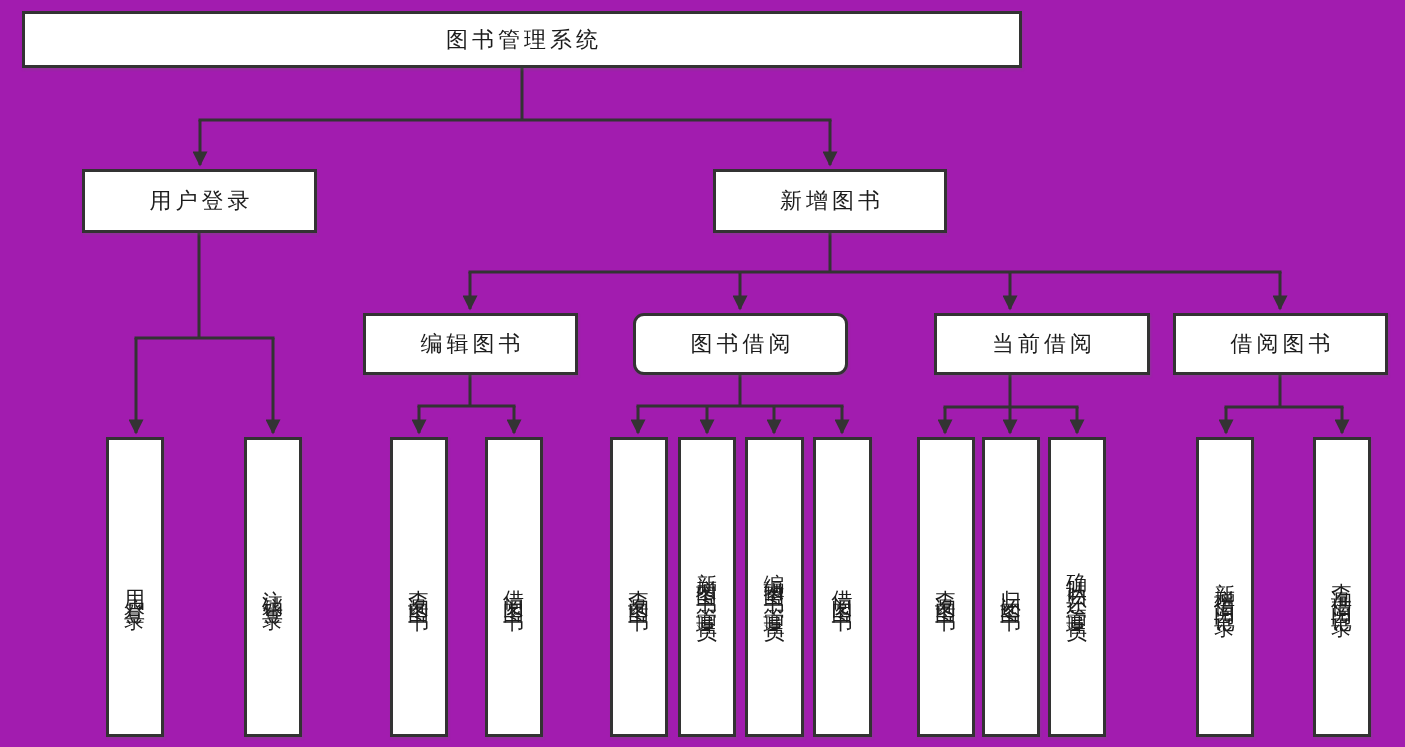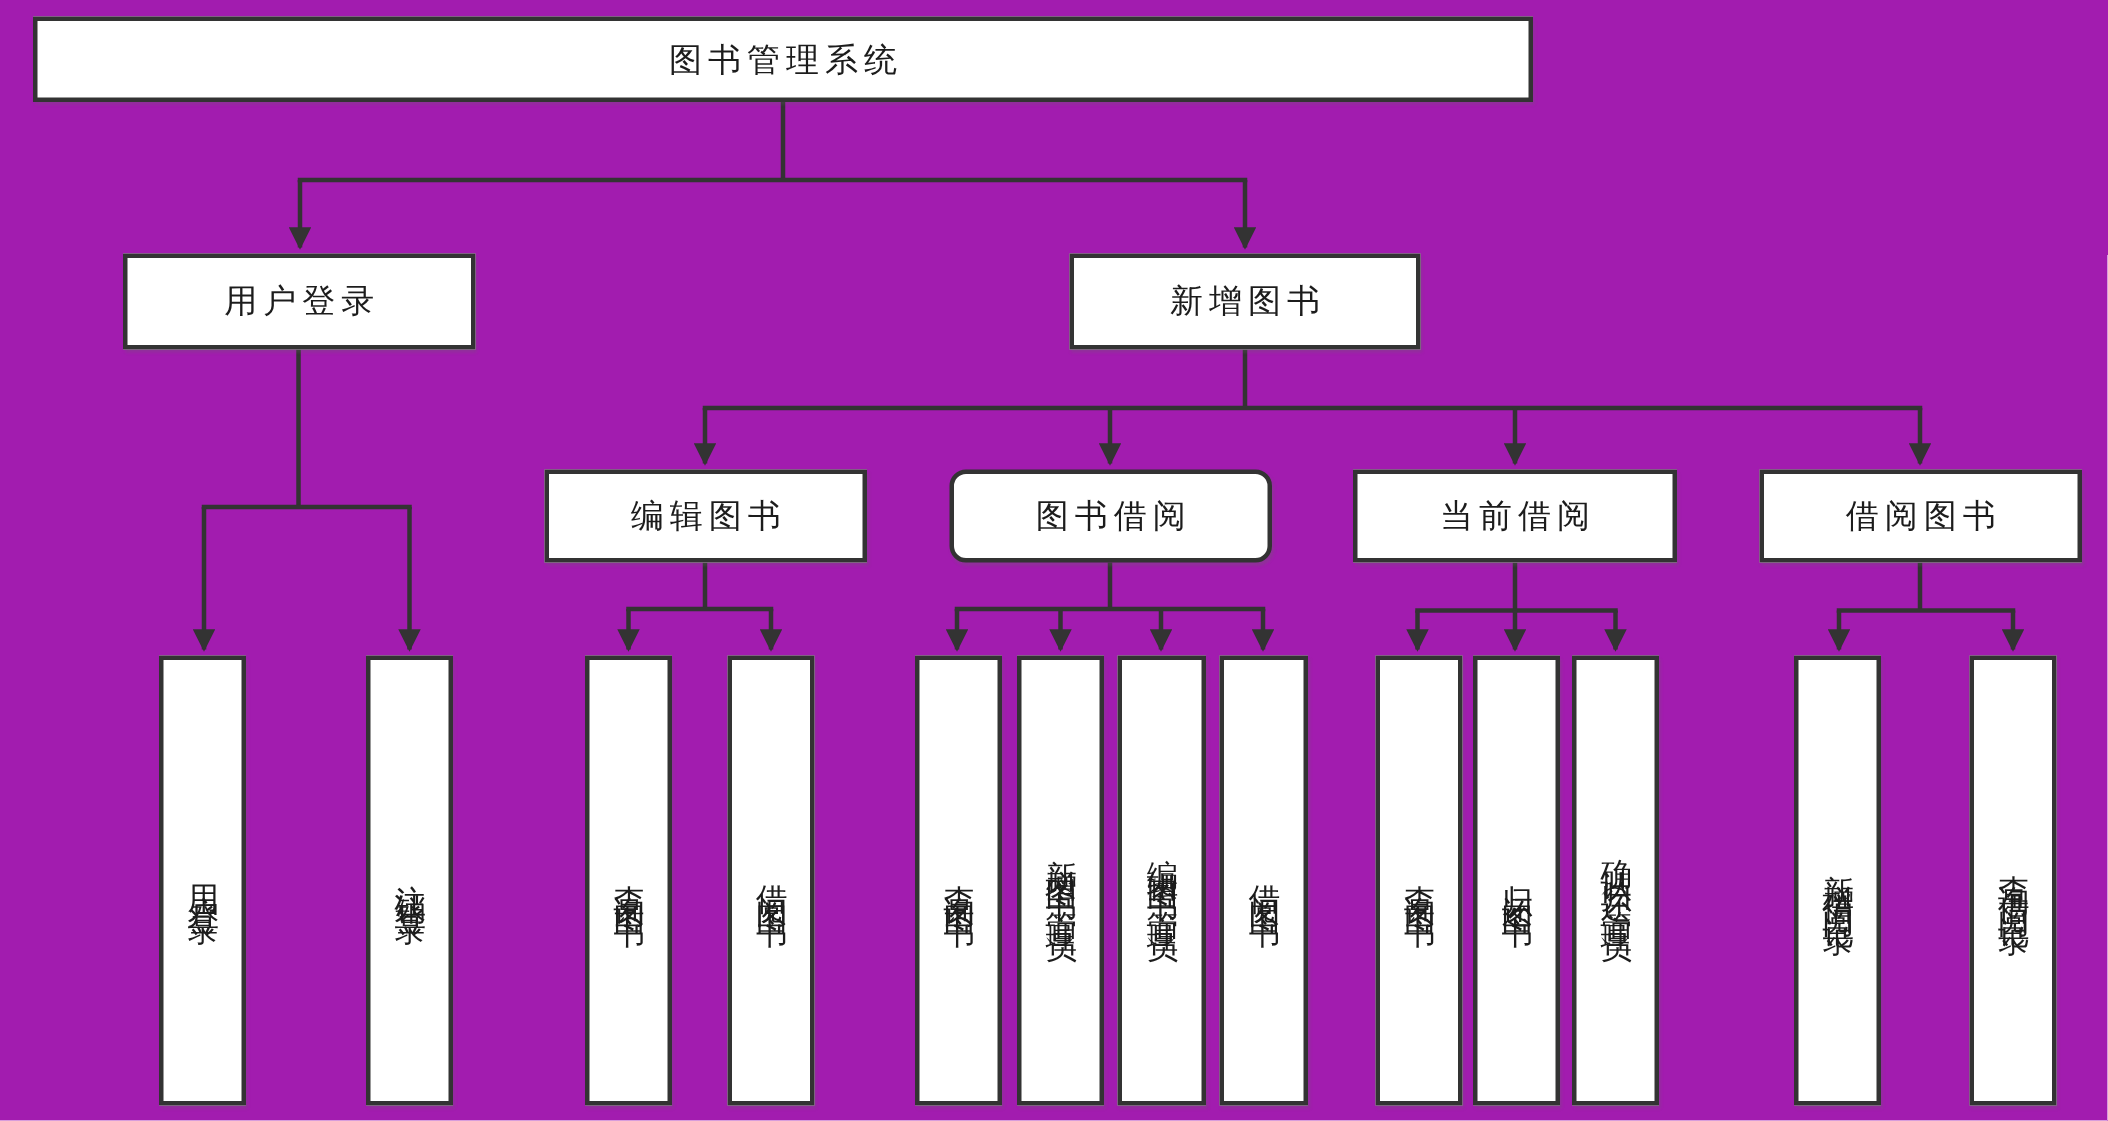--- a/index.html
+++ b/index.html
@@ -113,21 +113,21 @@
     </g>
   </svg>
 
   <div class="node h" style="left:22px; top:11px; width:1000px; height:57px;">图书管理系统</div>
 
   <div class="node h" style="left:82px; top:169px; width:235px; height:64px;">用户登录</div>
   <div class="node h" style="left:713px; top:169px; width:234px; height:64px;">新增图书</div>
 
   <div class="node h" style="left:363px; top:313px; width:215px; height:62px;">编辑图书</div>
   <div class="node h" style="left:633px; top:313px; width:215px; height:62px;border-radius:11px;">图书借阅</div>
-  <div class="node h" style="left:902px; top:313px; width:216px; height:62px;">当前借阅</div>
+  <div class="node h" style="left:934px; top:313px; width:216px; height:62px;">当前借阅</div>
   <div class="node h" style="left:1173px; top:313px; width:215px; height:62px;">借阅图书</div>
 
   <div class="node v" style="left:106px; top:437px; width:58px; height:300px;">用户登录</div>
   <div class="node v" style="left:244px; top:437px; width:58px; height:300px;">注销登录</div>
 
   <div class="node v" style="left:390px; top:437px; width:58px; height:300px;">查询图书</div>
   <div class="node v" style="left:485px; top:437px; width:58px; height:300px;">借阅图书</div>
 
   <div class="node v" style="left:610px; top:437px; width:58px; height:300px;">查询图书</div>
   <div class="node v" style="left:678px; top:437px; width:58px; height:300px;">新增图书（管理员）</div>

